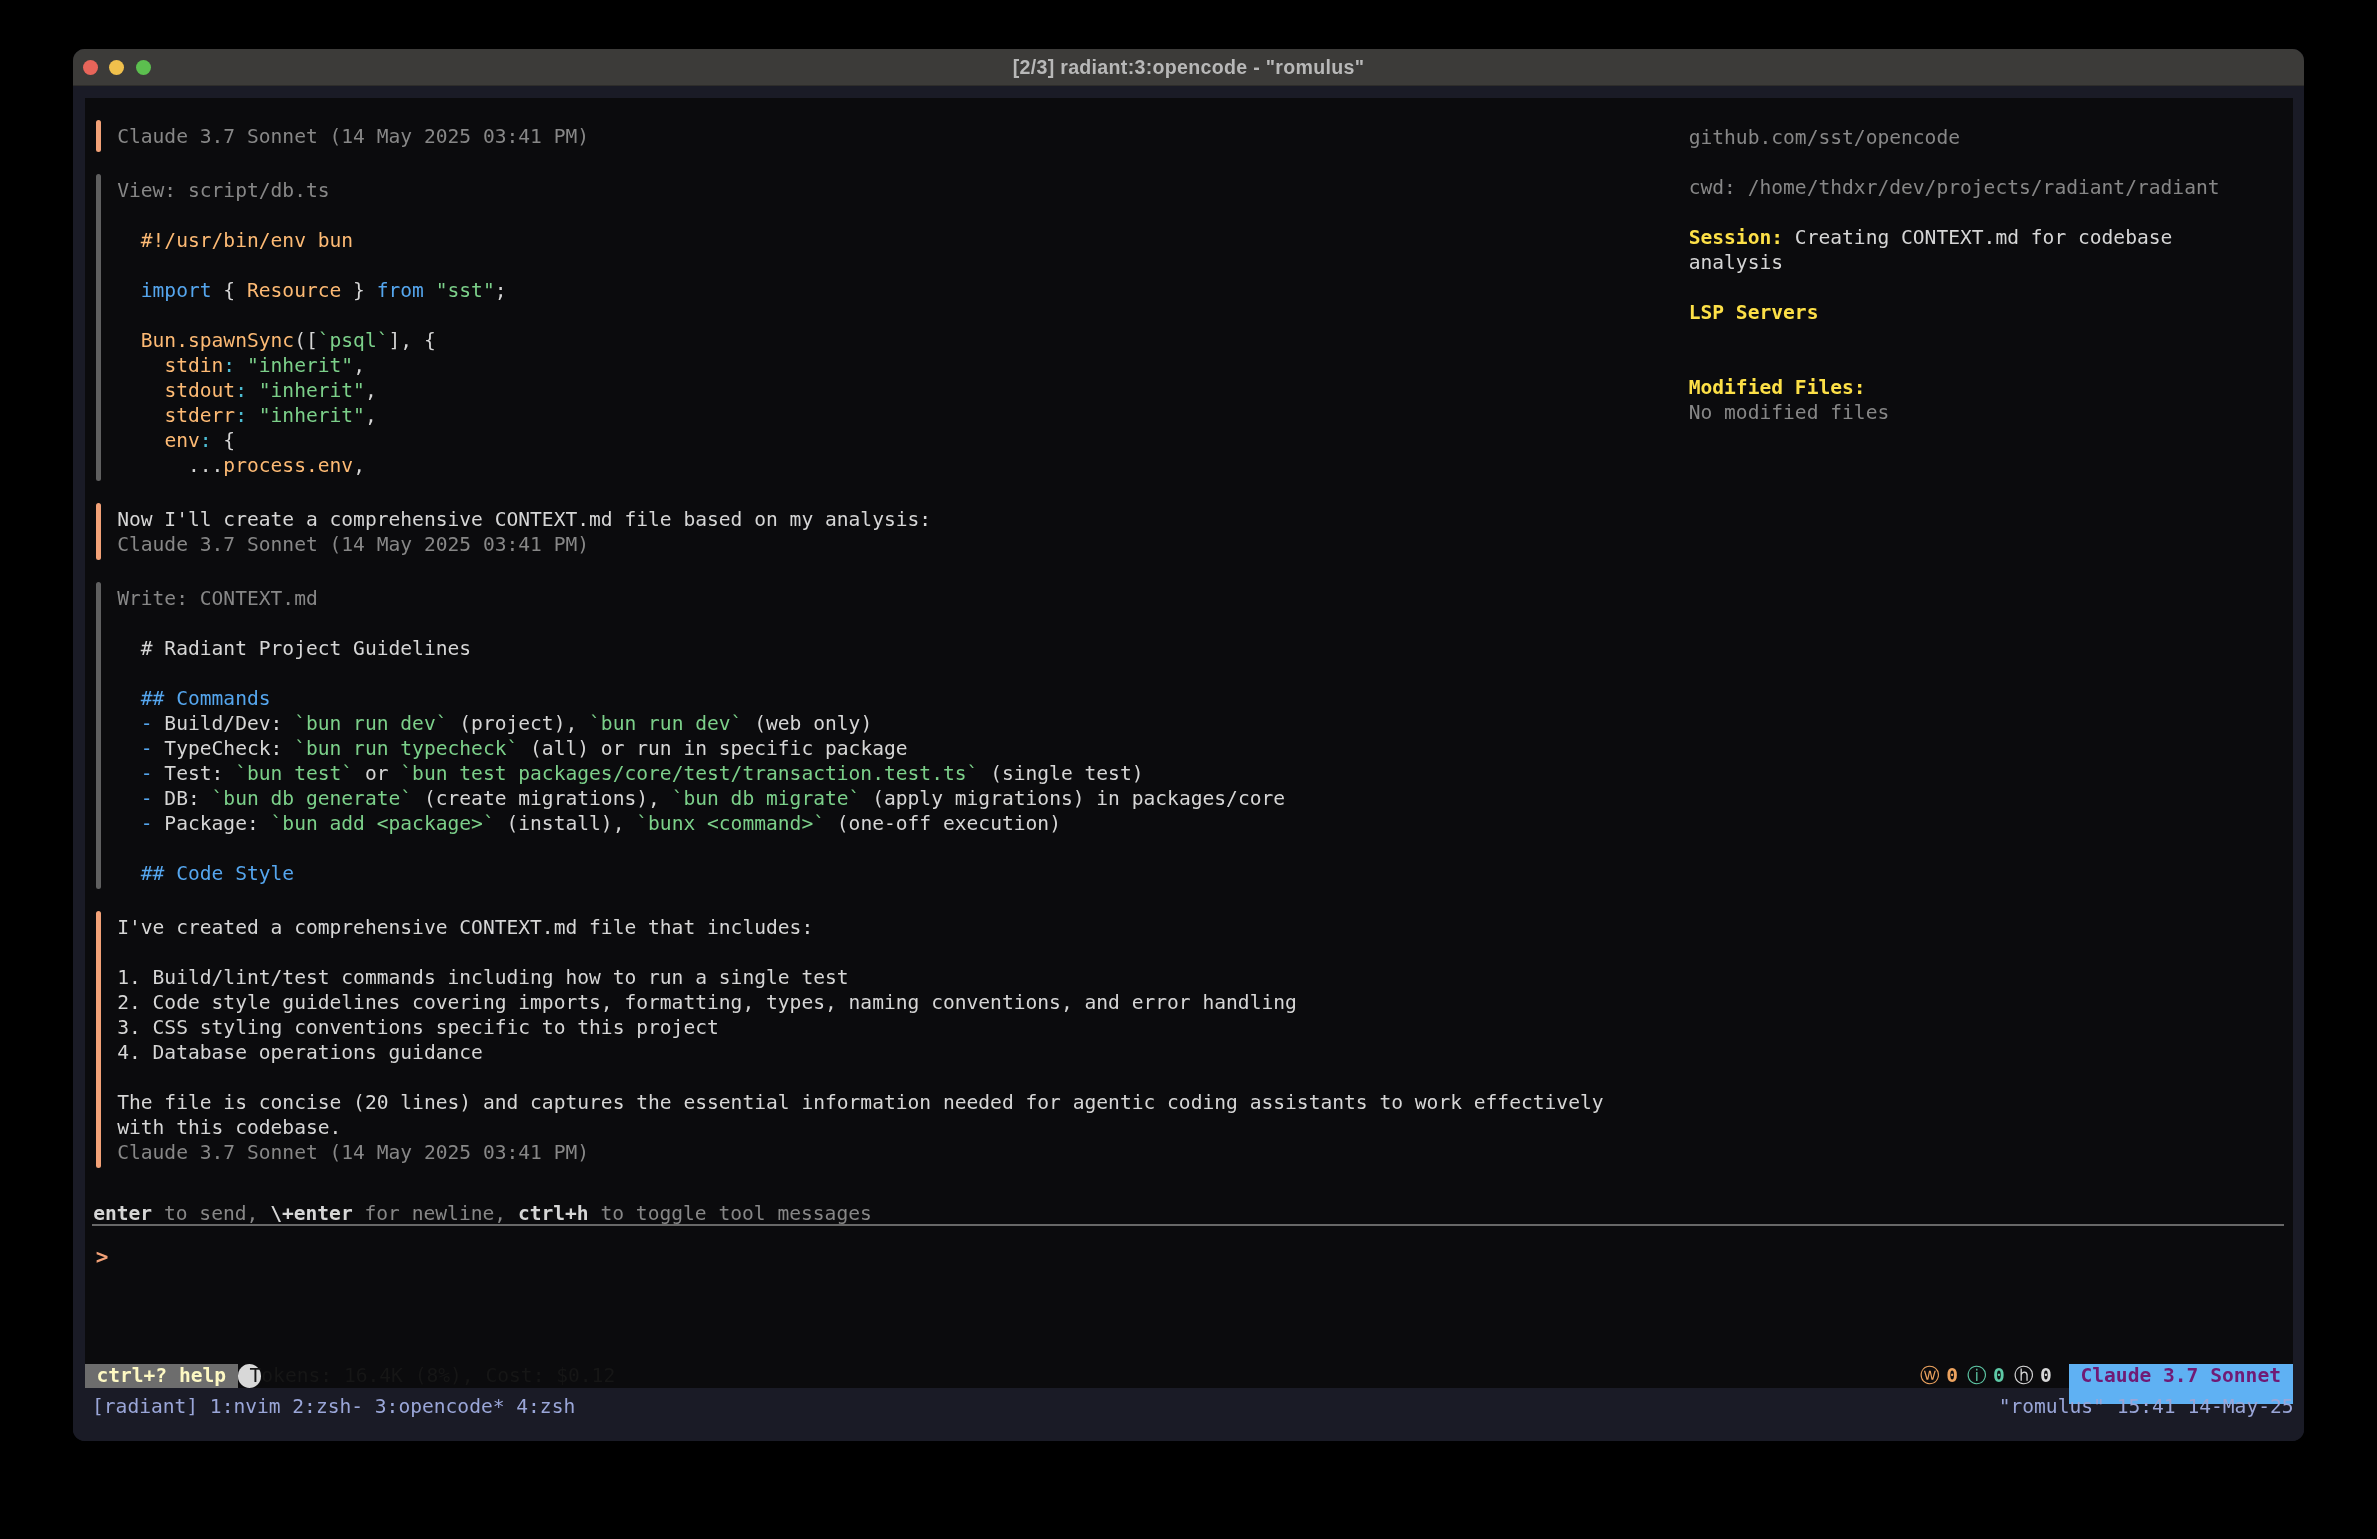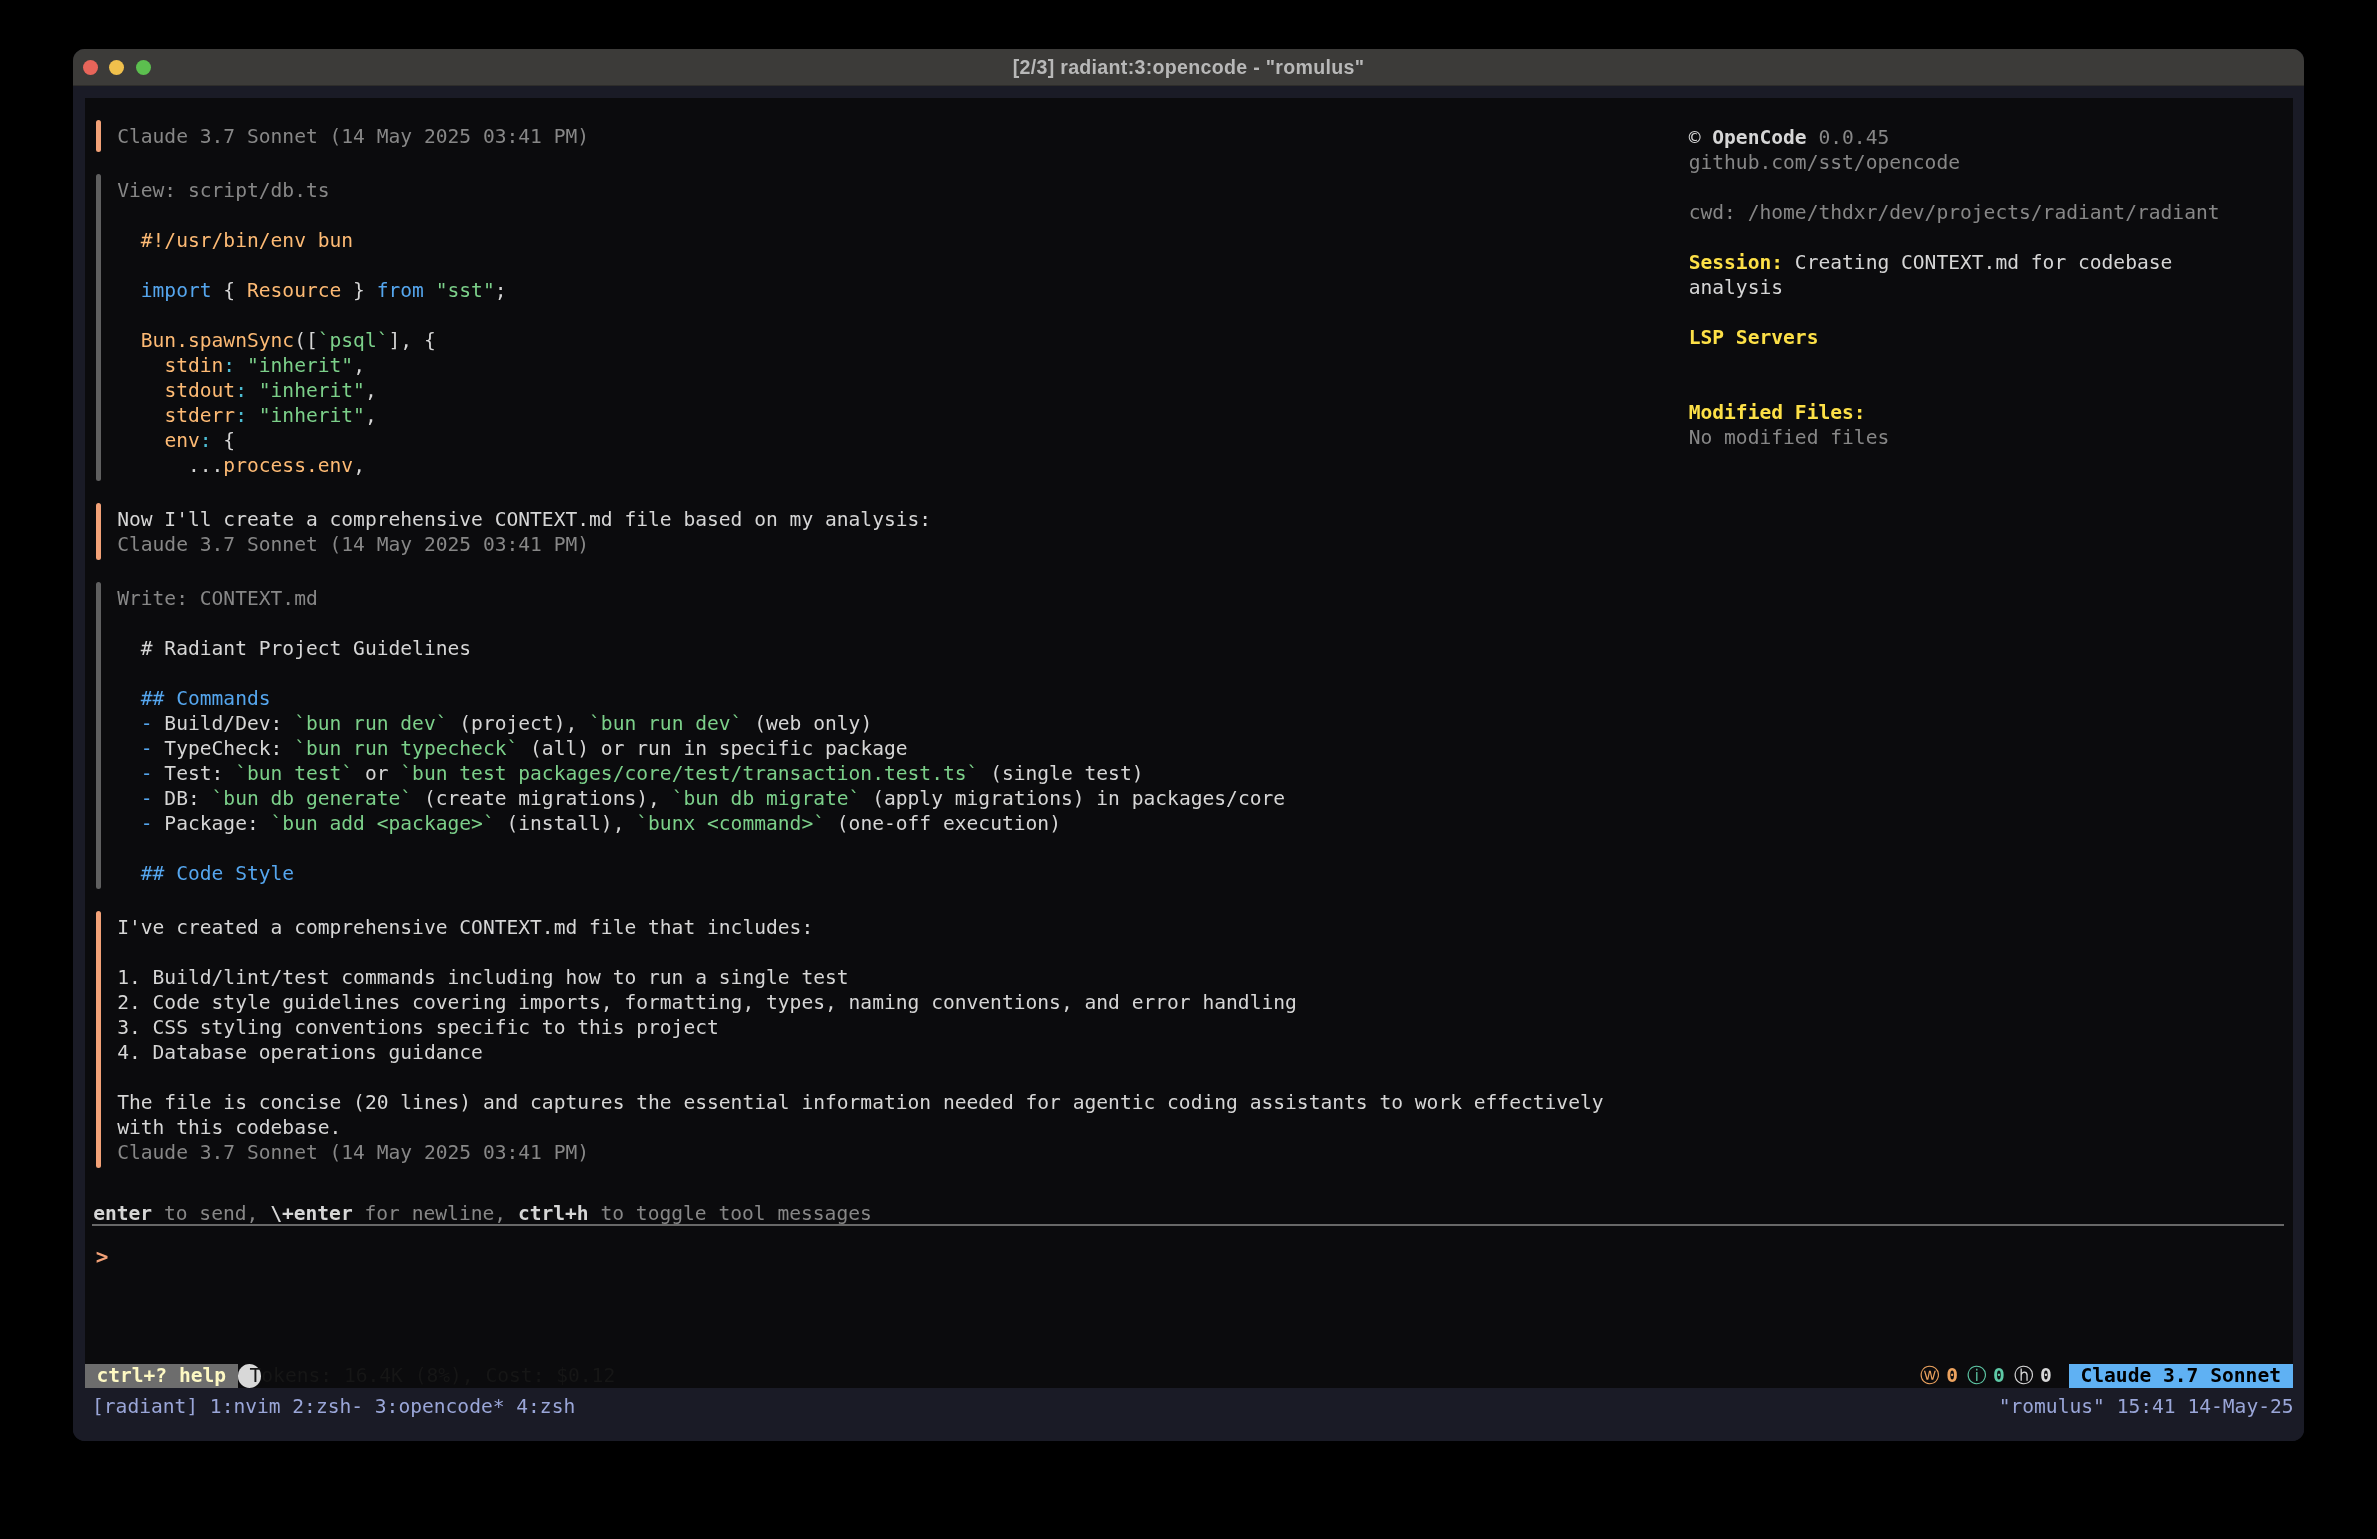--- a/index.html
+++ b/index.html
@@ -57,22 +57,22 @@
   .statusbar { position:absolute; left:0; top:1266px; width:2208px; height:24px;
     display:flex; align-items:stretch; }
   .chip { height:24px; line-height:24px; font-size:19.6px; padding:0 11.7px; white-space:pre; }
   .chip.dark { background:#6d6d6d; color:#fef9c3; font-weight:bold; }
   .chip.light { background:#d8d8d8; color:#161616; }
   .status-spacer { flex:1; }
   .counters { display:flex; align-items:center; gap:9px; font-size:19.6px; margin-right:17px; }
   .counter { display:flex; align-items:center; gap:6.5px; }
   .cnt-orange { color:#eda35f; } .cnt-teal { color:#5ec9a6; } .cnt-white { color:#d6d6d6; }
   .cnt-val { font-weight:bold; }
-  .badge { height:24px; line-height:24px; font-size:19.6px; padding:0 11.7px;
-    background:#5fb1f3; color:#000000; font-weight:bold; white-space:pre; }
+  .badge { height:40px; line-height:24px; font-size:19.6px; padding:0 11.7px;
+    background:#5fb1f3; color:#701a75; font-weight:bold; white-space:pre; }
 
   
   .tmux { position:absolute; left:4px; top:1308px; width:100%; height:26px;
     line-height:26px; font-size:19.6px; color:#9aa6d8; white-space:pre;
     display:flex; }
   .tmux-left { padding-left:15px; display:flex; }
   .tmux-left span { margin-right:11.7px; }
   .tmux-spacer { flex:1; }
   .tmux-right { padding-right:14.4px; }
 </style>
@@ -138,21 +138,20 @@
               <div class="line"><span class="c-w">3. CSS styling conventions specific to this project</span></div>
               <div class="line"><span class="c-w">4. Database operations guidance</span></div>
               <div class="line">&nbsp;</div>
               <div class="line"><span class="c-w">The file is concise (20 lines) and captures the essential information needed for agentic coding assistants to work effectively</span></div>
               <div class="line"><span class="c-w">with this codebase.</span></div>
               <div class="line"><span class="c-g">Claude 3.7 Sonnet (14 May 2025 03:41 PM)</span></div>
             </section>
           </div>
 
         <div id="sidebar">
-            <div class="line"><span class="c-w">© </span><span class="c-w b">OpenCode</span><span class="c-g"> 0.0.45</span></div>
             <div class="line"><span class="c-g">github.com/sst/opencode</span></div>
             <div class="line">&nbsp;</div>
             <div class="line"><span class="c-g">cwd: /home/thdxr/dev/projects/radiant/radiant</span></div>
             <div class="line">&nbsp;</div>
             <div class="line"><span class="c-o b">Session:</span><span class="c-w"> Creating CONTEXT.md for codebase</span></div>
             <div class="line"><span class="c-w">analysis</span></div>
             <div class="line">&nbsp;</div>
             <div class="line"><span class="c-o b">LSP Servers</span></div>
             <div class="line">&nbsp;</div>
             <div class="line">&nbsp;</div>

